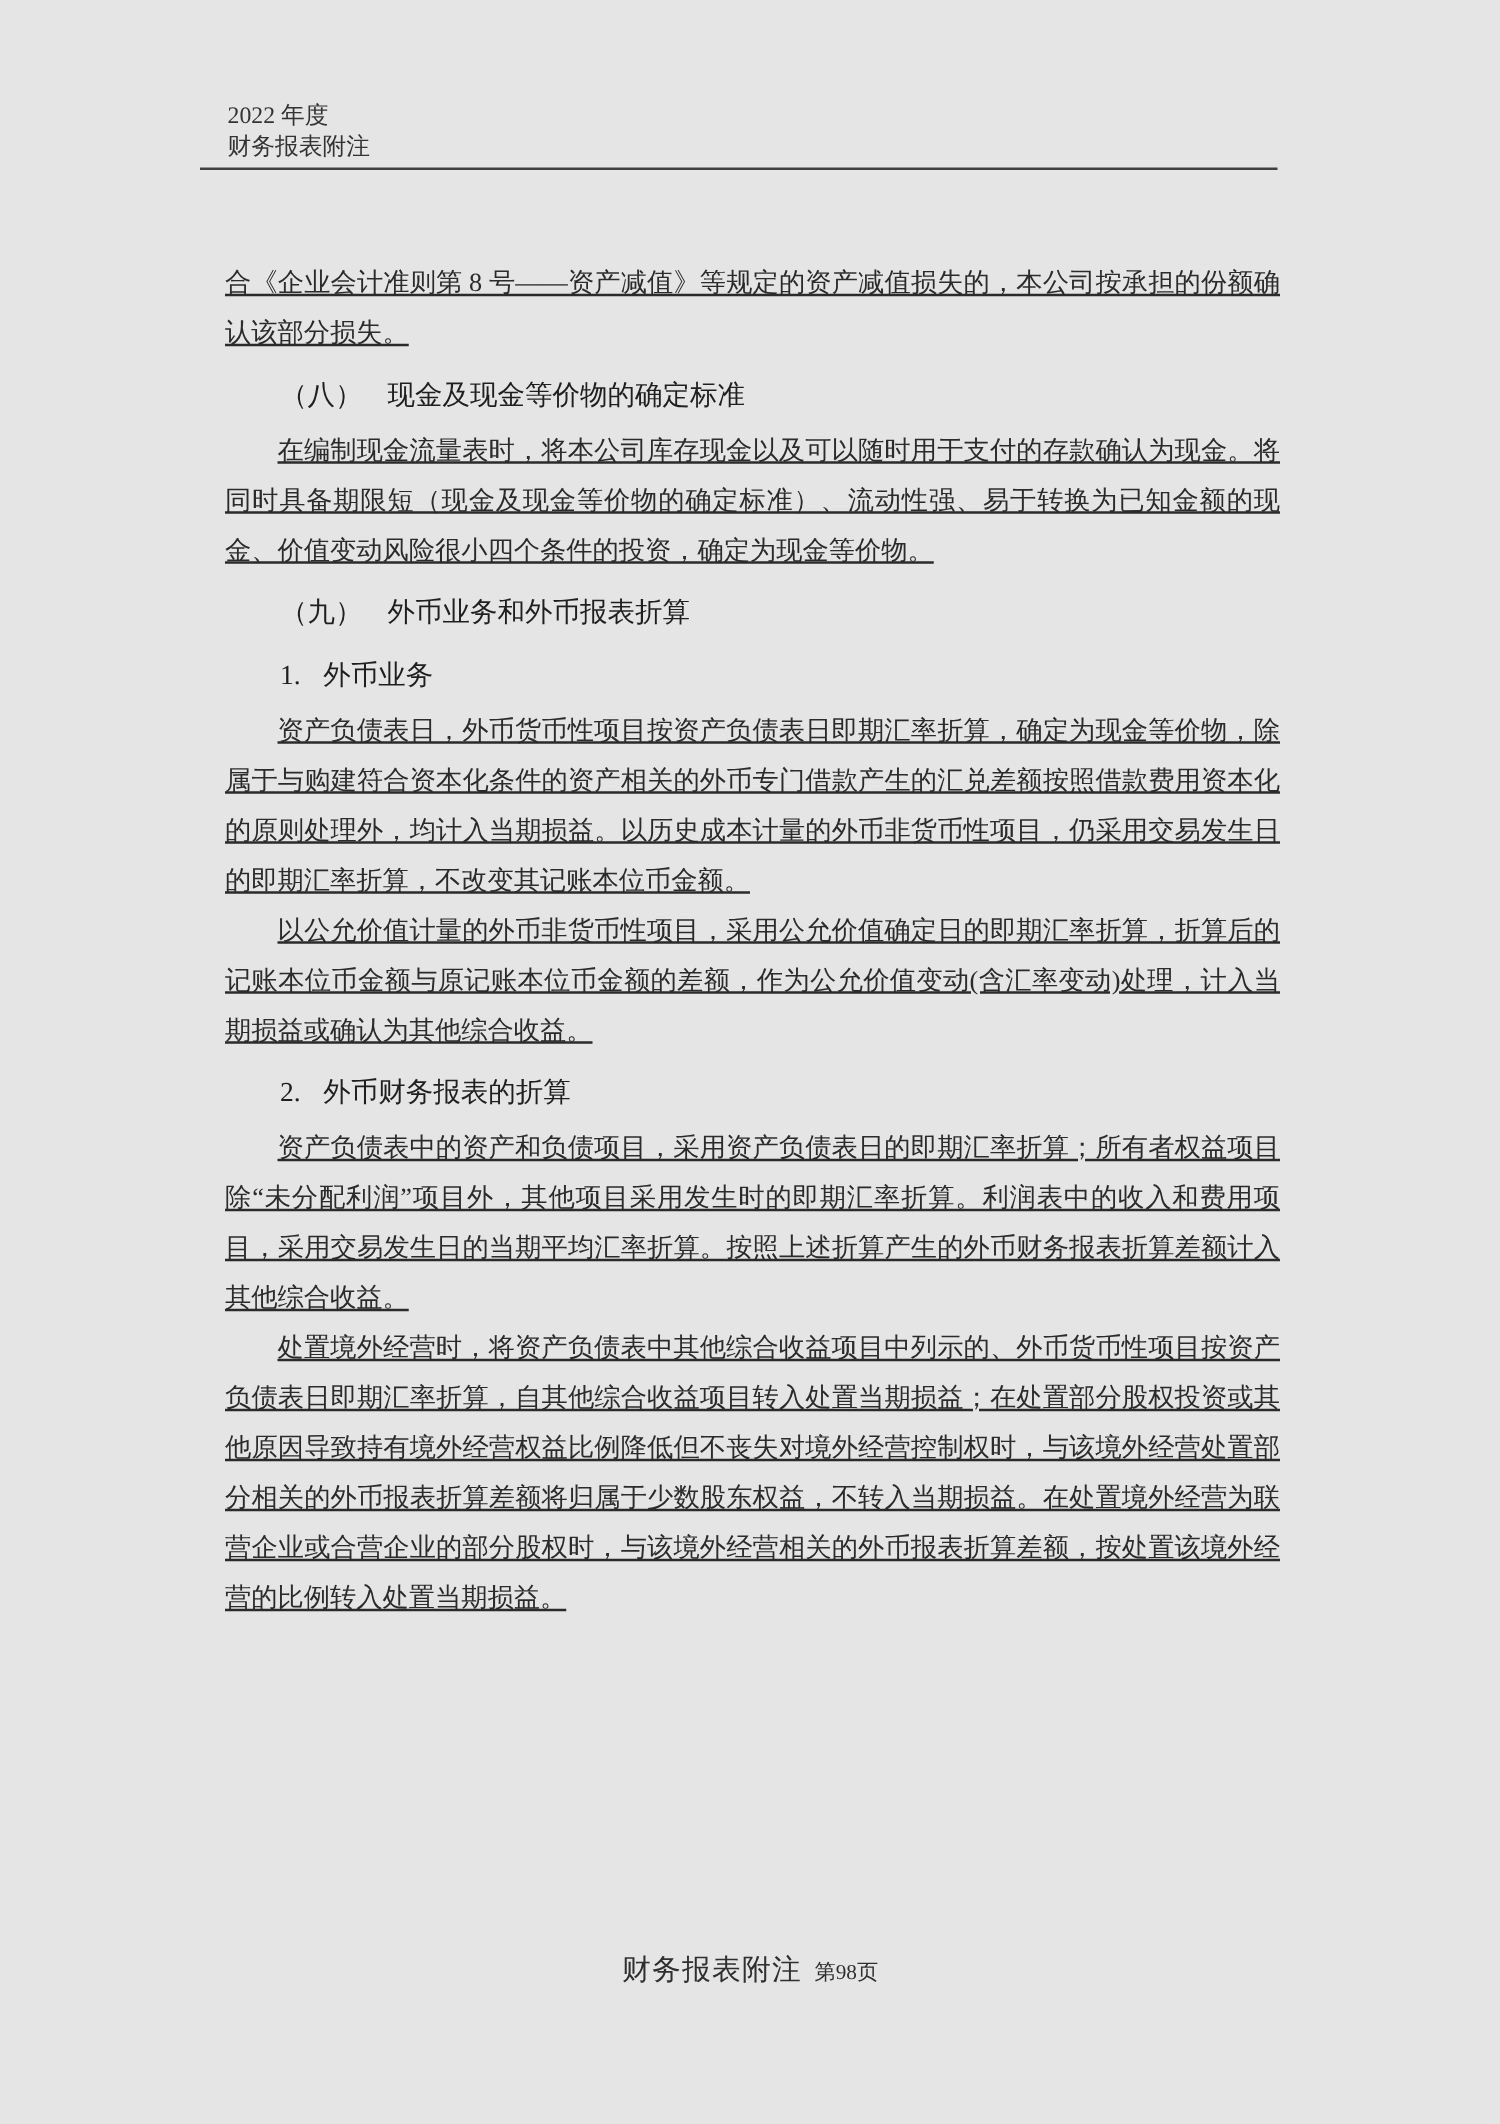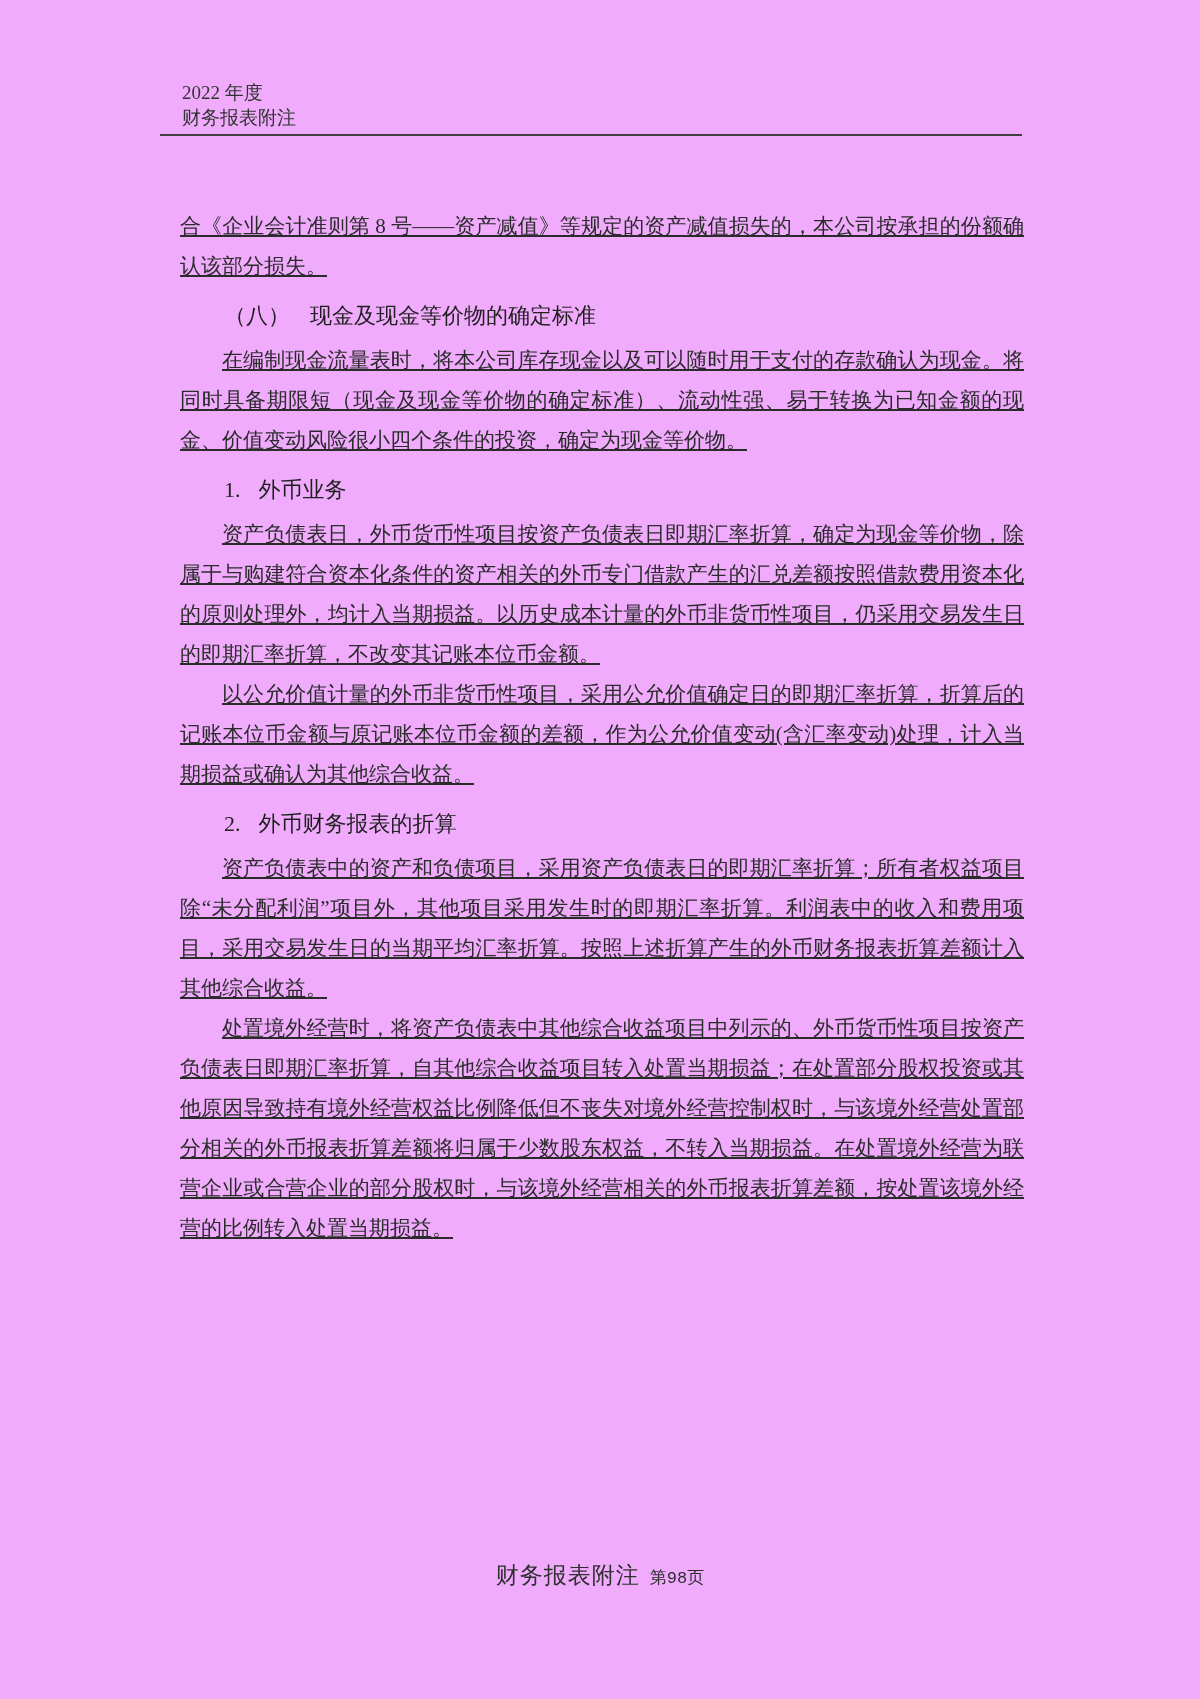--- a/index.html
+++ b/index.html
@@ -4,21 +4,21 @@
 <style>
   html, body {
     margin: 0;
     padding: 0;
     background: #ffffff;
   }
   .page {
     position: relative;
     width: 1200px;
     height: 1699px;
-    background: #f0abfc;
+    background: #e5e5e5;
     font-family: "Liberation Serif", "DejaVu Serif", serif;
     color: #2b2b2b;
     overflow: hidden;
   }
   .header {
     position: absolute;
     left: 182px;
     top: 80px;
     font-size: 19px;
     line-height: 25px;
@@ -73,21 +73,20 @@
     text-align: center;
     color: #2f2f2f;
   }
   .f-title {
     font-size: 23px;
     letter-spacing: 1px;
   }
   .f-page {
     font-size: 17px;
     margin-left: 10px;
-    font-family: Liberation Mono, monospace;
   }
 </style>
 </head>
 <body>
 
 <div class="page">
 
   <div class="header">
     <div>2022 年度</div>
     <div>财务报表附注</div>
@@ -97,20 +96,21 @@
 
   <div class="content">
 
     <p class="para cont">合《企业会计准则第 8 号——资产减值》等规定的资产减值损失的，本公司按承担的份额确认该部分损失。</p>
 
 
     <div class="heading"><span class="hnum">（八）</span><span class="htitle">现金及现金等价物的确定标准</span></div>
 
     <p class="para">在编制现金流量表时，将本公司库存现金以及可以随时用于支付的存款确认为现金。将同时具备期限短（现金及现金等价物的确定标准）、流动性强、易于转换为已知金额的现金、价值变动风险很小四个条件的投资，确定为现金等价物。</p>
 
+    <div class="heading"><span class="hnum">（九）</span><span class="htitle">外币业务和外币报表折算</span></div>
 
     <div class="heading sub"><span class="hnum">1.</span><span class="htitle">外币业务</span></div>
 
 
     <p class="para">资产负债表日，外币货币性项目按资产负债表日即期汇率折算，确定为现金等价物，除属于与购建符合资本化条件的资产相关的外币专门借款产生的汇兑差额按照借款费用资本化的原则处理外，均计入当期损益。以历史成本计量的外币非货币性项目，仍采用交易发生日的即期汇率折算，不改变其记账本位币金额。</p>
 
     <p class="para">以公允价值计量的外币非货币性项目，采用公允价值确定日的即期汇率折算，折算后的记账本位币金额与原记账本位币金额的差额，作为公允价值变动(含汇率变动)处理，计入当期损益或确认为其他综合收益。</p>
 
     <div class="heading sub"><span class="hnum">2.</span><span class="htitle">外币财务报表的折算</span></div>
 

